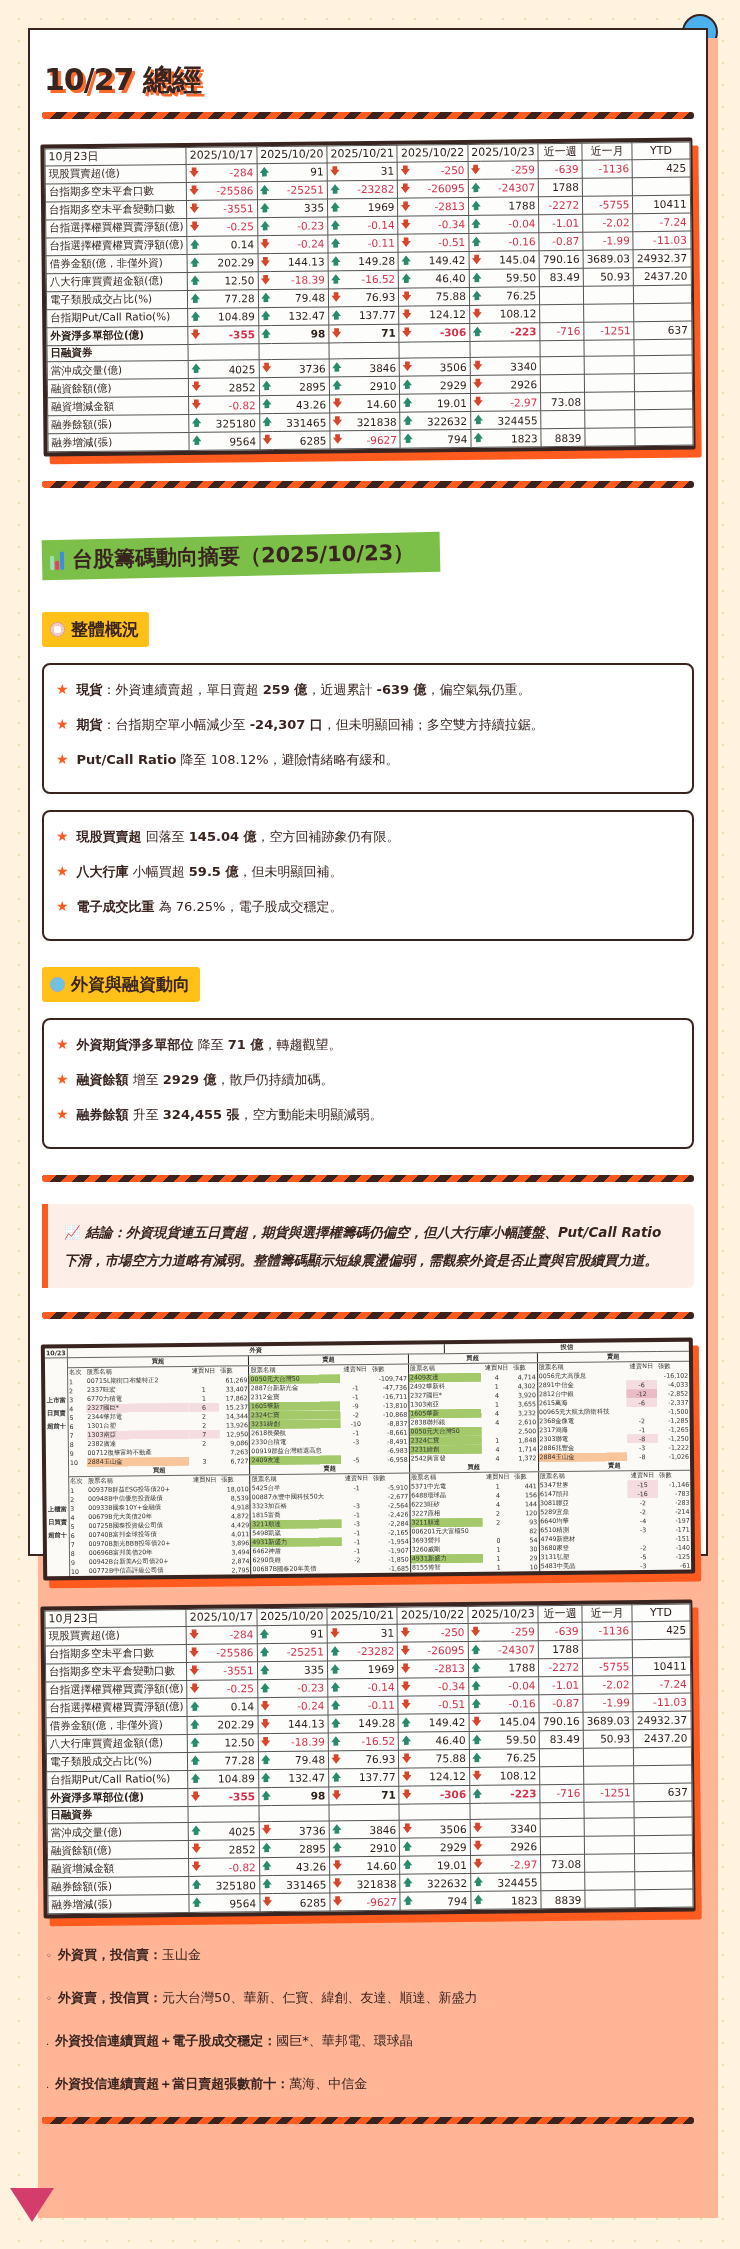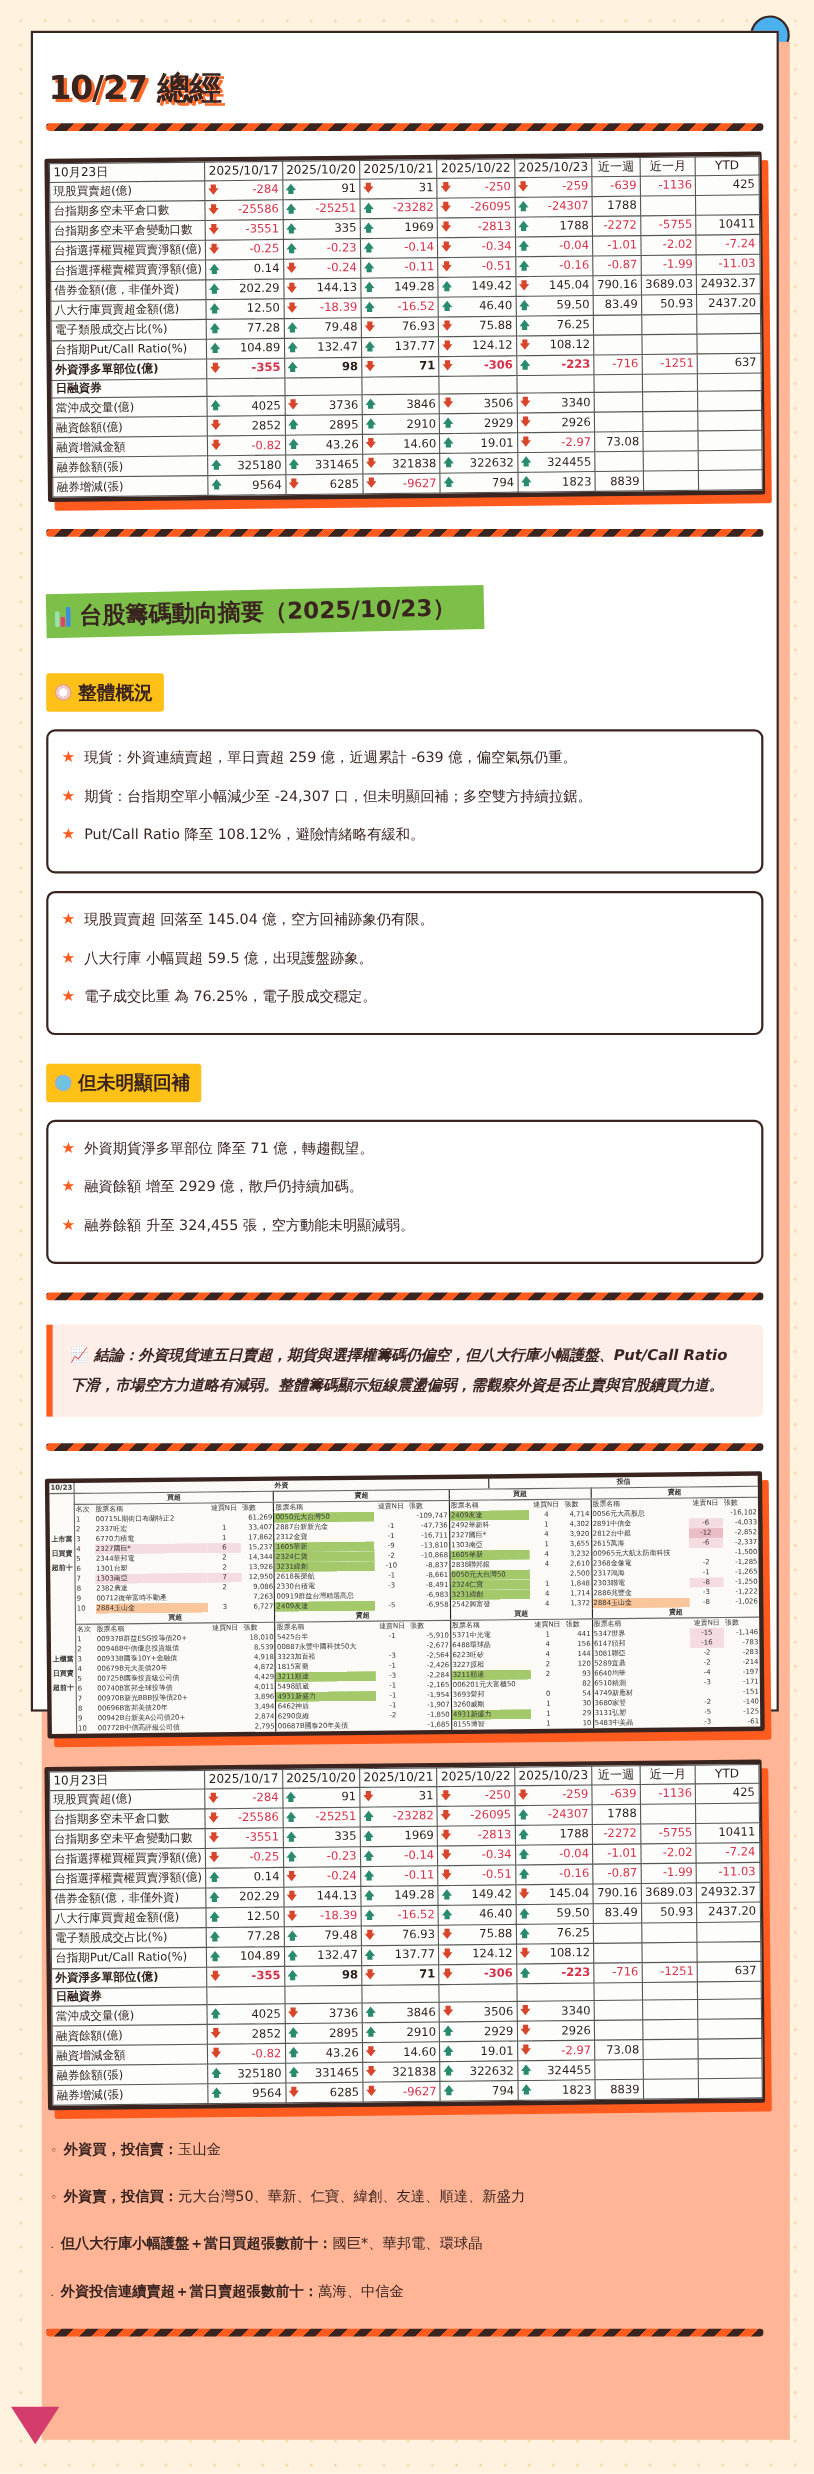--- a/index.html
+++ b/index.html
@@ -77,21 +77,21 @@
     display: inline-block; background: #ffc017; border-radius: 3px;
     padding: 6px 10px 6px 8px; font-size: 17px; font-weight: bold; color: #3a2420;
   }
   .tag .tico { display: inline-block; width: 15px; height: 15px; border-radius: 50%; margin-right: 6px; vertical-align: -2px; }
   .box {
     border: 2px solid #3a2420; border-radius: 8px; padding: 14px 12px 8px 12px;
     margin-top: 16px;
   }
   .bullet { font-size: 13px; line-height: 20px; margin-bottom: 14px; color: #3a2420; }
   .bullet .star { color: #ff5b1f; margin-right: 8px; font-size: 14px; }
-  .bullet b { font-weight: normal; }
+  .bullet b { font-weight: bold; }
   .conclusion {
     background: #fdeee8; border-left: 6px solid #ff5b1f; border-radius: 0 6px 6px 0;
     padding: 14px 16px 14px 16px; font-style: italic; font-weight: bold;
     font-size: 13.5px; line-height: 28px; color: #3a2420;
   }
   
   table.flow {
     width: 100%; border-collapse: collapse; background: #fbfaf6;
     font-size: 6.3px; font-family: "DejaVu Sans", sans-serif; color: #333;
   }
@@ -406,24 +406,24 @@
 
   <div id="sections">
       <div style="margin-top:36px"><span class="tag"><span><span class="tico" style="background:radial-gradient(circle,#fff 0 35%,#f1c9c9 36% 60%,#e0a08a 61%)"></span></span><span>整體概況</span></span></div>
       <div class="box">
         <div class="bullet"><span class="star">★</span><b>現貨</b><span>：外資連續賣超，單日賣超 </span><b>259 億</b><span>，近週累計 </span><b>-639 億</b><span>，偏空氣氛仍重。</span></div>
         <div class="bullet"><span class="star">★</span><b>期貨</b><span>：台指期空單小幅減少至 </span><b>-24,307 口</b><span>，但未明顯回補；多空雙方持續拉鋸。</span><b></b><span></span></div>
         <div class="bullet"><span class="star">★</span><b>Put/Call Ratio</b><span> 降至 108.12%，避險情緒略有緩和。</span><b></b><span></span><b></b><span></span></div>
       </div>
       <div class="box">
         <div class="bullet"><span class="star">★</span><b>現股買賣超</b><span> 回落至 </span><b>145.04 億</b><span>，空方回補跡象仍有限。</span><b></b><span></span></div>
-        <div class="bullet"><span class="star">★</span><b>八大行庫</b><span> 小幅買超 </span><b>59.5 億</b><span>，出現護盤跡象。</span><b></b><span></span></div>
+        <div class="bullet"><span class="star">★</span><b>八大行庫</b><span> 小幅買超 </span><b>59.5 億</b><span>，但未明顯回補。</span><b></b><span></span></div>
         <div class="bullet"><span class="star">★</span><b>電子成交比重</b><span> 為 76.25%，電子股成交穩定。</span><b></b><span></span><b></b><span></span></div>
       </div>
-      <div style="margin-top:26px"><span class="tag"><span><span class="tico" style="background:#6fc3e0;border:1px solid #9ad"></span></span><span>但未明顯回補</span></span></div>
+      <div style="margin-top:26px"><span class="tag"><span><span class="tico" style="background:#6fc3e0;border:1px solid #9ad"></span></span><span>外資與融資動向</span></span></div>
       <div class="box">
         <div class="bullet"><span class="star">★</span><b>外資期貨淨多單部位</b><span> 降至 </span><b>71 億</b><span>，轉趨觀望。</span><b></b><span></span></div>
         <div class="bullet"><span class="star">★</span><b>融資餘額</b><span> 增至 </span><b>2929 億</b><span>，散戶仍持續加碼。</span><b></b><span></span></div>
         <div class="bullet"><span class="star">★</span><b>融券餘額</b><span> 升至 </span><b>324,455 張</b><span>，空方動能未明顯減弱。</span><b></b><span></span></div>
       </div>
     </div>
 
   <div class="stripe" style="margin-top:26px;"></div>
 
   <div class="conclusion" style="margin-top:22px;">
@@ -1059,18 +1059,18 @@
             <td class="agg"></td>
             <td class="agg"></td>
           </tr>
         </tbody>
       </table>
   </div>
 
   <div id="highlights" style="margin-top:30px;padding-left:4px;">
       <div class="dot-list"><span class="dot">◦</span><b>外資買，投信賣：</b><span>玉山金</span></div>
       <div class="dot-list"><span class="dot">◦</span><b>外資賣，投信買：</b><span>元大台灣50、華新、仁寶、緯創、友達、順達、新盛力</span></div>
-      <div class="dot-list"><span class="dot">.</span><b>但八大行庫小幅護盤＋當日買超張數前十：</b><span>國巨*、華邦電、環球晶</span></div>
+      <div class="dot-list"><span class="dot">.</span><b>外資投信連續買超＋電子股成交穩定：</b><span>國巨*、華邦電、環球晶</span></div>
       <div class="dot-list"><span class="dot">.</span><b>外資投信連續賣超＋當日賣超張數前十：</b><span>萬海、中信金</span></div>
     </div>
 
   <div class="stripe" style="margin-top:8px;"></div>
 </div>
 
 </body></html>

